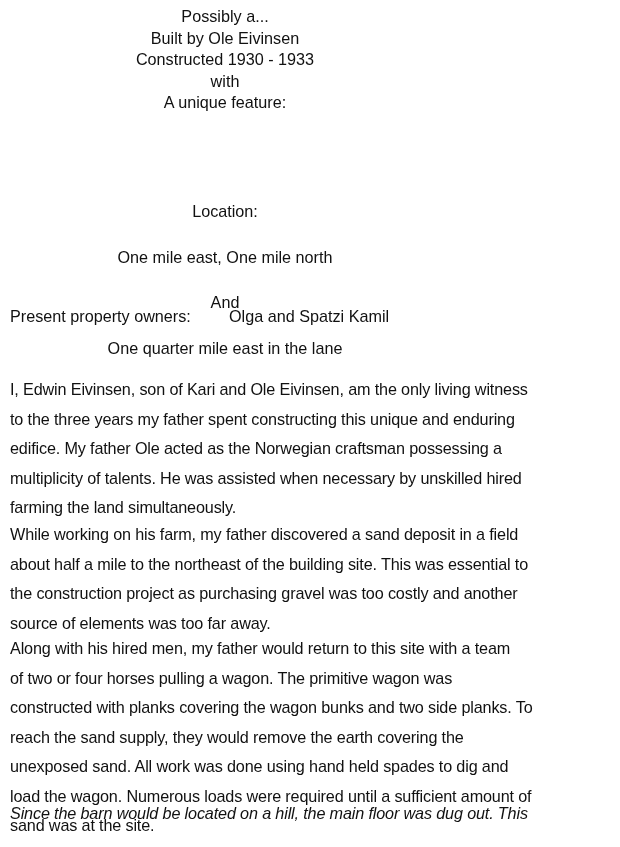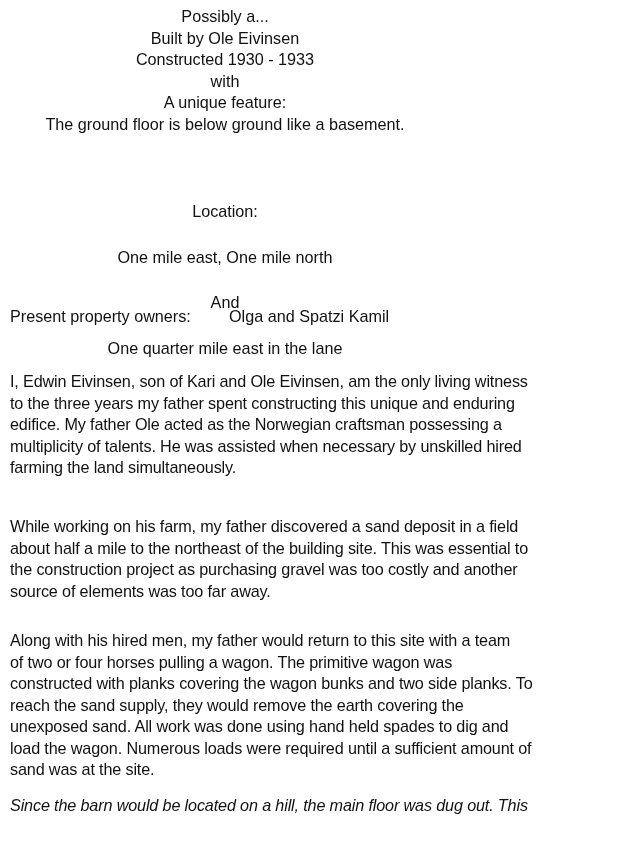--- a/index.html
+++ b/index.html
@@ -70,34 +70,34 @@
       margin: 0;
       letter-spacing: -0.15px;
     }
     .p1 { top: 371px; }
     .p2 { top: 516px; }
     .p3 { top: 630px; }
     .p4 { top: 795px; font-style: italic; }
     .para .line {
       display: block;
       white-space: nowrap;
+      margin-top: 8px;
     }
   </style>
 </head>
 <body>
 
 <div class="page">
 
   <div class="header-block">
     <span class="line">Possibly a...</span>
     <span class="line">Built by Ole Eivinsen</span>
     <span class="line">Constructed 1930 - 1933</span>
     <span class="line">with</span>
     <span class="line">A unique feature:</span>
-    <span class="line">The ground floor is below ground like a basement.</span>
   </div>
 
   <div class="location-block">
     <span class="line">Location:</span>
     <span class="line">One mile east, One mile north</span>
     <span class="line">And</span>
     <span class="line">One quarter mile east in the lane</span>
   </div>
 
   <div class="owners">

